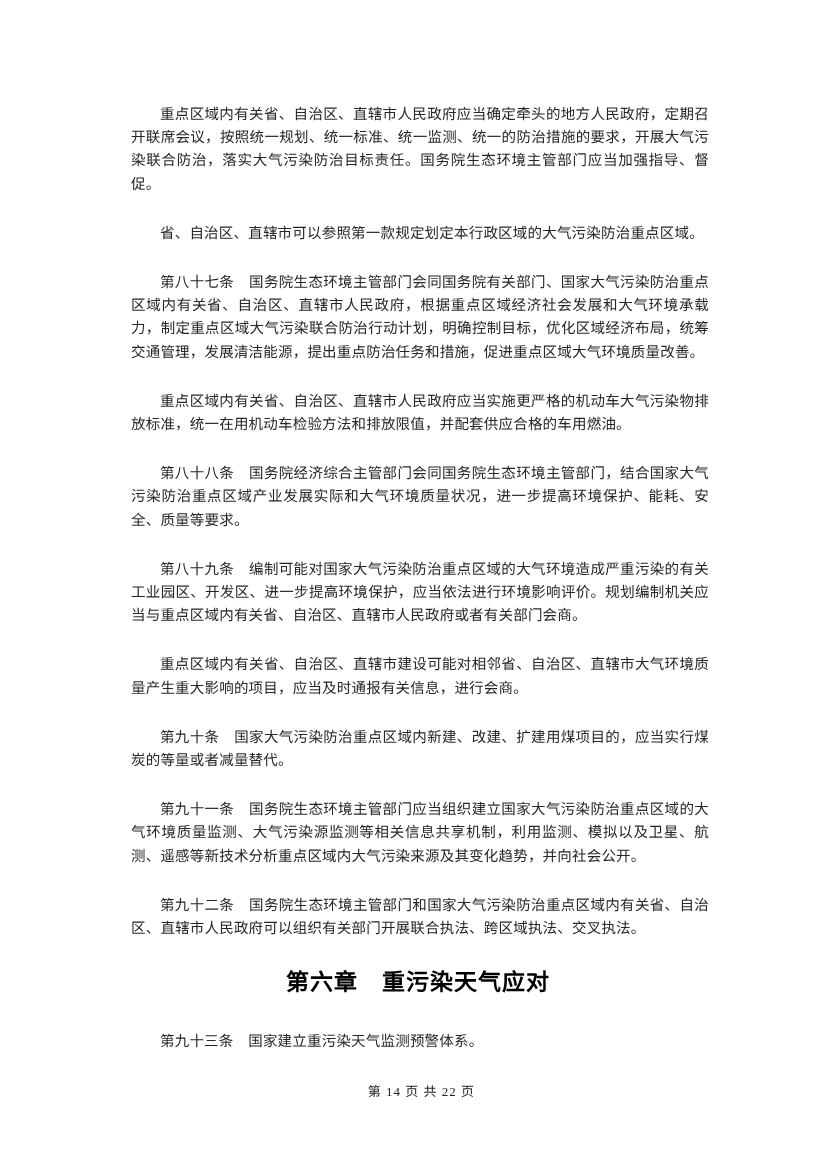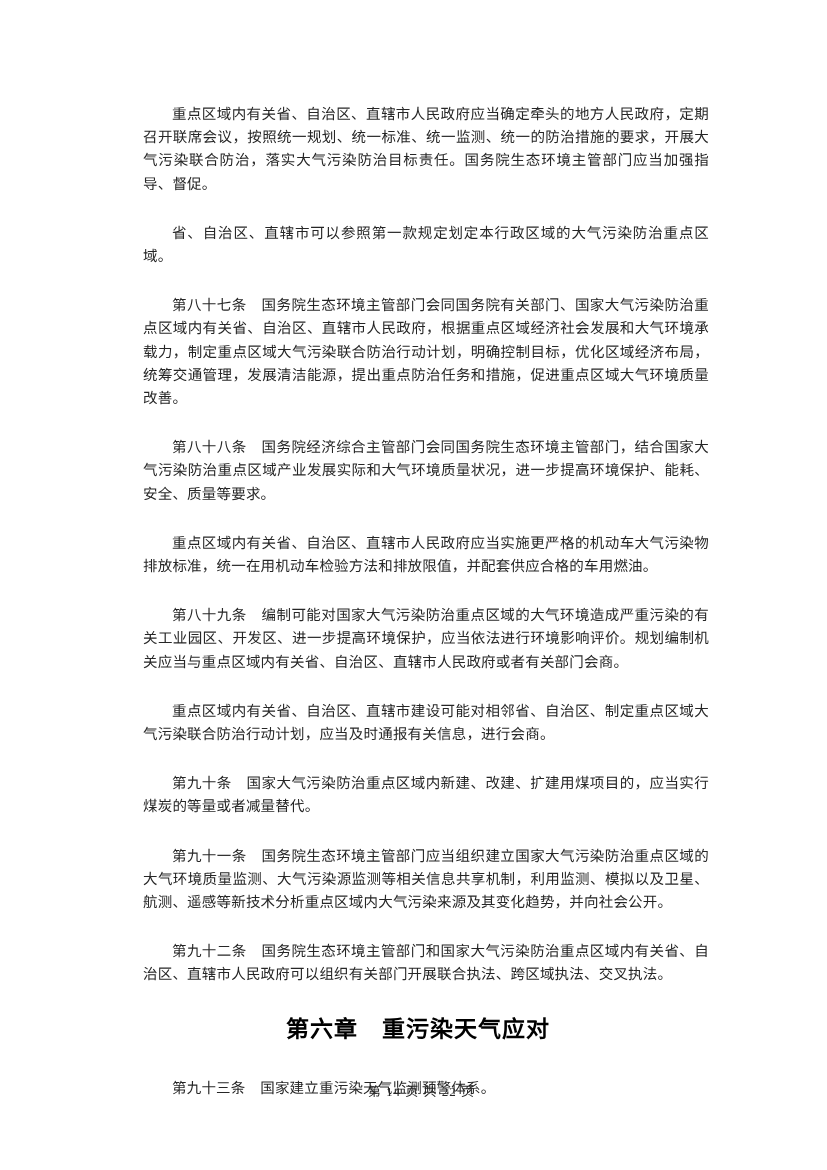--- a/index.html
+++ b/index.html
@@ -17,21 +17,21 @@
   }
   .page {
     position: relative;
     width: 827px;
     height: 1170px;
     background: #ffffff;
     box-sizing: border-box;
     padding: 103px 118px 0 127px;
   }
   .body-para {
-    margin: 0 0 26px 16px;
+    margin: 0 0 26px 4px;
     font-size: 14.5px;
     line-height: 23.2px;
     text-align: justify;
     text-indent: 2em;
     letter-spacing: 0.2px;
     word-break: break-all;
   }
   .chapter-heading {
     margin: 8px 0 32px 0;
     font-family: "Liberation Sans", "DejaVu Sans", sans-serif;
@@ -55,24 +55,24 @@
   }
 </style>
 </head>
 <body>
 
 <div class="page">
 
   <p class="body-para">重点区域内有关省、自治区、直辖市人民政府应当确定牵头的地方人民政府，定期召开联席会议，按照统一规划、统一标准、统一监测、统一的防治措施的要求，开展大气污染联合防治，落实大气污染防治目标责任。国务院生态环境主管部门应当加强指导、督促。</p>
   <p class="body-para">省、自治区、直辖市可以参照第一款规定划定本行政区域的大气污染防治重点区域。</p>
   <p class="body-para">第八十七条　国务院生态环境主管部门会同国务院有关部门、国家大气污染防治重点区域内有关省、自治区、直辖市人民政府，根据重点区域经济社会发展和大气环境承载力，制定重点区域大气污染联合防治行动计划，明确控制目标，优化区域经济布局，统筹交通管理，发展清洁能源，提出重点防治任务和措施，促进重点区域大气环境质量改善。</p>
+  <p class="body-para">重点区域内有关省、自治区、直辖市人民政府应当实施更严格的机动车大气污染物排放标准，统一在用机动车检验方法和排放限值，并配套供应合格的车用燃油。</p>
   <p class="body-para">第八十八条　国务院经济综合主管部门会同国务院生态环境主管部门，结合国家大气污染防治重点区域产业发展实际和大气环境质量状况，进一步提高环境保护、能耗、安全、质量等要求。</p>
-  <p class="body-para">重点区域内有关省、自治区、直辖市人民政府应当实施更严格的机动车大气污染物排放标准，统一在用机动车检验方法和排放限值，并配套供应合格的车用燃油。</p>
   <p class="body-para">第八十九条　编制可能对国家大气污染防治重点区域的大气环境造成严重污染的有关工业园区、开发区、进一步提高环境保护，应当依法进行环境影响评价。规划编制机关应当与重点区域内有关省、自治区、直辖市人民政府或者有关部门会商。</p>
-  <p class="body-para">重点区域内有关省、自治区、直辖市建设可能对相邻省、自治区、制定重点区域大气污染联合防治行动计划，应当及时通报有关信息，进行会商。</p>
+  <p class="body-para">重点区域内有关省、自治区、直辖市建设可能对相邻省、自治区、直辖市大气环境质量产生重大影响的项目，应当及时通报有关信息，进行会商。</p>
   <p class="body-para">第九十条　国家大气污染防治重点区域内新建、改建、扩建用煤项目的，应当实行煤炭的等量或者减量替代。</p>
   <p class="body-para">第九十一条　国务院生态环境主管部门应当组织建立国家大气污染防治重点区域的大气环境质量监测、大气污染源监测等相关信息共享机制，利用监测、模拟以及卫星、航测、遥感等新技术分析重点区域内大气污染来源及其变化趋势，并向社会公开。</p>
   <p class="body-para">第九十二条　国务院生态环境主管部门和国家大气污染防治重点区域内有关省、自治区、直辖市人民政府可以组织有关部门开展联合执法、跨区域执法、交叉执法。</p>
 
   <h2 class="chapter-heading">第六章　重污染天气应对</h2>
 
   <p class="body-para">第九十三条　国家建立重污染天气监测预警体系。</p>
 
   <div class="page-footer">
     <span>第 14 页 共 22 页</span>

